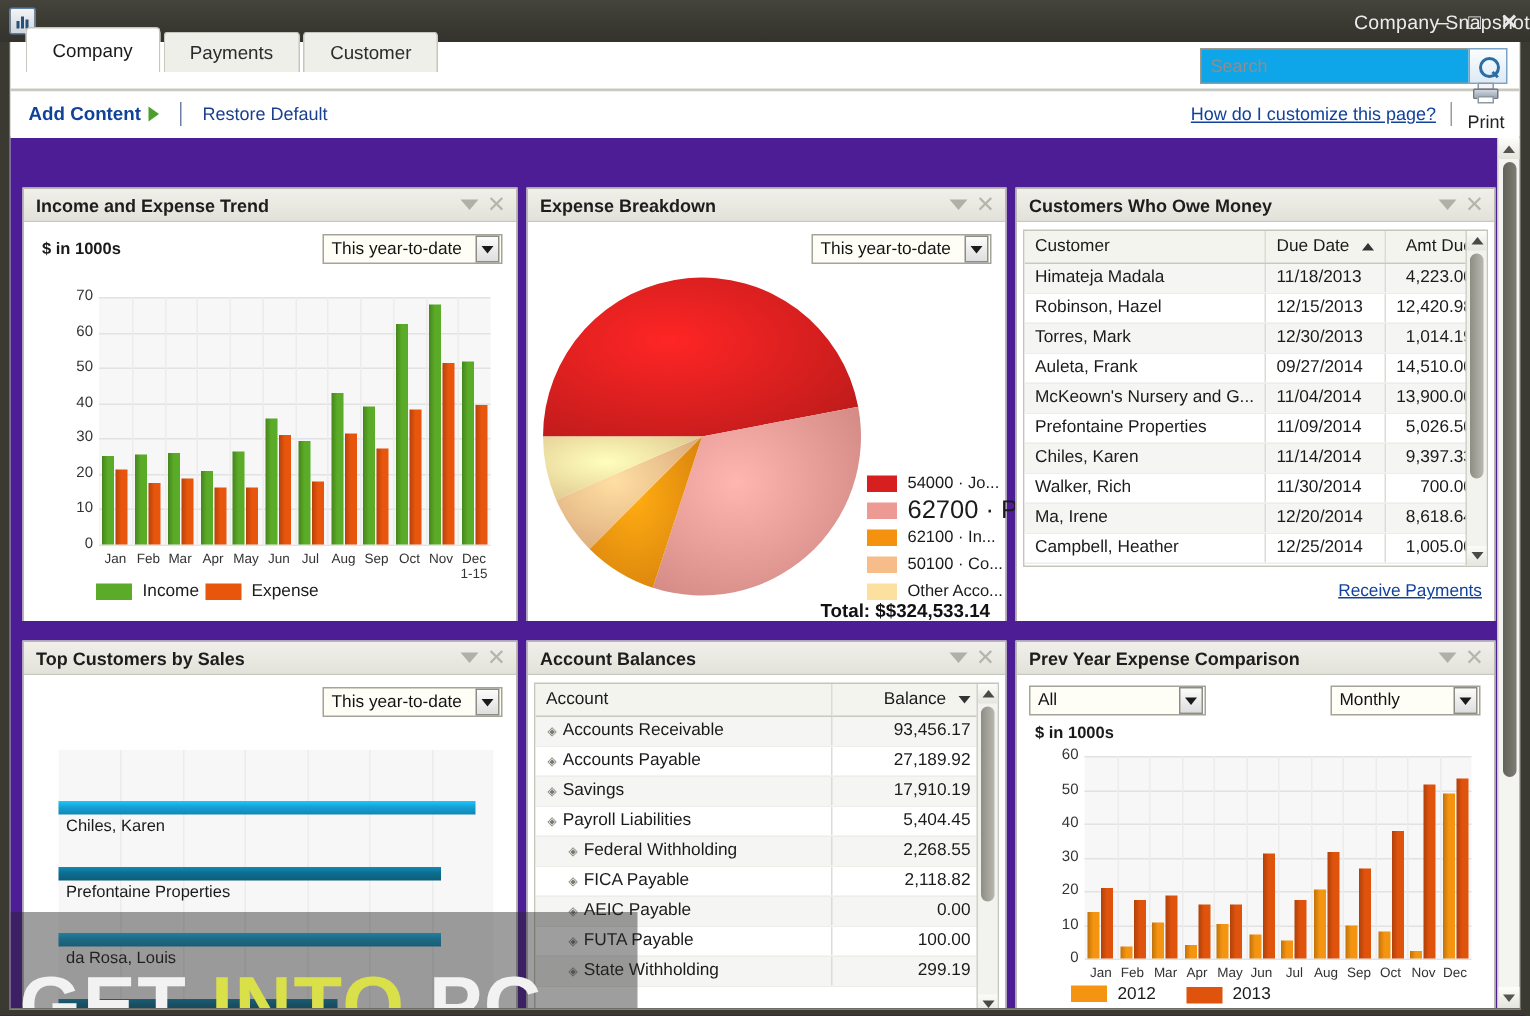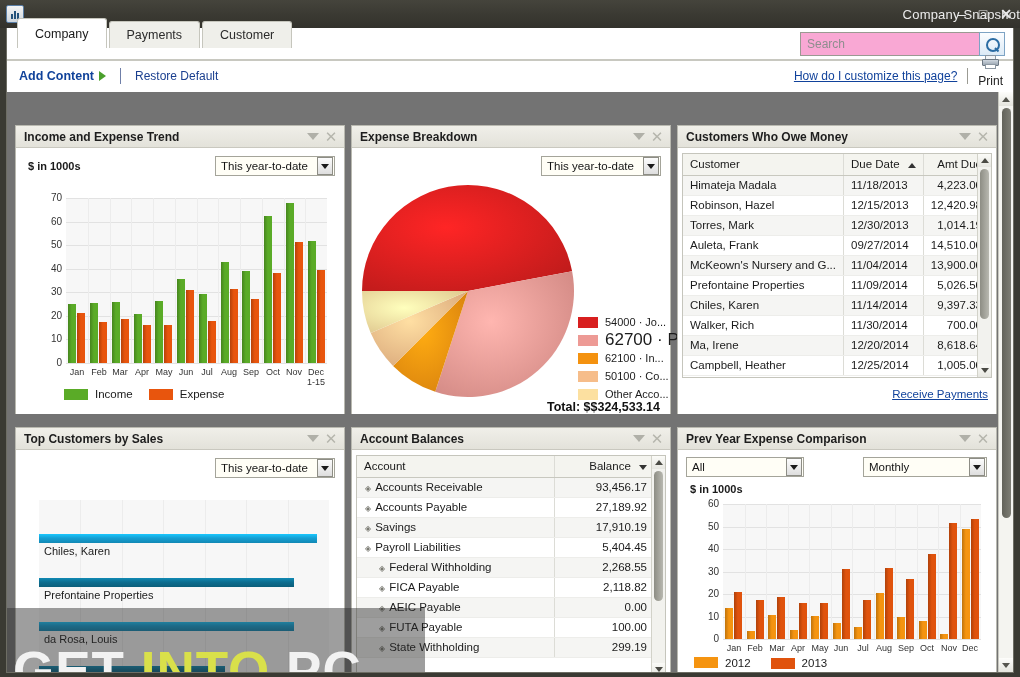--- a/index.html
+++ b/index.html
@@ -82,21 +82,21 @@
   }
   .searchbox {
     position: absolute; right: 8px; top: 4px;
     width: 205px; height: 24px;
     display: flex; align-items: stretch;
   }
   .searchbox input {
     flex: 1; border: 1px solid #9a9a92; border-right: none;
     font-size: 12px; padding: 0 6px; color: #444;
     font-family: "Liberation Sans", sans-serif;
-    outline: none; background: #f9a8d4;
+    outline: none; background: #0ea5e9;
   }
   .searchbox input::placeholder { color: #8e8e8e; }
   .search-btn {
     width: 26px; border: 1px solid #7da3c4;
     background: linear-gradient(to bottom,#fbfdff,#dceaf6);
     display: flex; align-items: center; justify-content: center;
     cursor: pointer;
   }
   .mag { position: relative; width: 13px; height: 13px; }
   .mag::before {
@@ -157,21 +157,21 @@
   .print-label { font-size: 12px; color: #222; }
   .caret-dn {
     width:0;height:0;border-left:4px solid transparent;border-right:4px solid transparent;
     border-top:5px solid #333;
   }
 
   
   .content {
     position: absolute; left: 0; top: 64px;
     width: 1006px; height: 580px;
-    background: #737373;
+    background: #4c1d95;
     overflow: hidden;
   }
   .panel {
     position: absolute;
     border: 1px solid #b9b9b0;
     background: #ffffff;
   }
   .panel-head {
     height: 22px;
     background: linear-gradient(to bottom,#f0efe9,#e3e2da);
@@ -479,21 +479,21 @@
                 <div>Oct</div>
               </div>
               <div class="xtick" style="left:256px; top:219px; width:44px; line-height:10px;">
                 <div>Nov</div>
               </div>
               <div class="xtick" style="left:278px; top:219px; width:44px; line-height:10px;">
                 <div>Dec</div>
                 <div>1-15</div>
               </div>
             </div>
-          <div class="legend-row" style="left:48px; top:240px; gap:16px;">
+          <div class="legend-row" style="left:48px; top:240px; gap:4px;">
             <span style="display:flex;align-items:center;gap:7px;">
               <i class="swatch" id="sw-income" style="background: rgb(90, 171, 39);"></i>
               <span>Income</span>
             </span>
             <span style="display:flex;align-items:center;gap:7px;">
               <i class="swatch" id="sw-expense" style="background: rgb(232, 85, 13);"></i>
               <span>Expense</span>
             </span>
           </div>
         </div>
@@ -776,21 +776,21 @@
             </div>
           <div class="ph-btn">
               <span class="x-icon">✕</span>
             </div>
         </div>
         <div class="panel-body" style="height:222px; overflow:hidden;">
           <div class="combo" style="left:8px; top:7px; width:118px;">
             <span class="cval">All</span>
             <span class="carr"></span>
           </div>
-          <div class="combo" style="right:9px; top:7px; width:124px;">
+          <div class="combo" style="right:9px; top:7px; width:100px;">
             <span class="cval">Monthly</span>
             <span class="carr"></span>
           </div>
           <div class="axis-label" style="left:12px; top:33px;">$ in 1000s</div>
           <div class="plot" id="plot-py" style="left:45px; top:54px; width:258px; height:135px;">
               <div class="grid-h" style="top:135px;"></div>
               <div class="grid-h" style="top:113px;"></div>
               <div class="grid-h" style="top:90px;"></div>
               <div class="grid-h" style="top:68px;"></div>
               <div class="grid-h" style="top:45px;"></div>
@@ -873,21 +873,21 @@
                 <div>Oct</div>
               </div>
               <div class="xtick" style="left:249px; top:193px; width:44px; line-height:10px;">
                 <div>Nov</div>
               </div>
               <div class="xtick" style="left:270px; top:193px; width:44px; line-height:10px;">
                 <div>Dec</div>
               </div>
             </div>
           <div class="legend-row" style="left:16px; top:207px; gap:20px;">
-            <span style="display:flex;align-items:flex-start;gap:7px;">
+            <span style="display:flex;align-items:flex-start;gap:7px;margin-left:20px;">
               <i class="swatch" id="sw-2012" style="background: rgb(245, 148, 16);"></i>
               <span>2012</span>
             </span>
             <span style="display:flex;align-items:center;gap:7px;">
               <i class="swatch" id="sw-2013" style="background: rgb(224, 83, 13);"></i>
               <span>2013</span>
             </span>
           </div>
         </div>
       </div>

